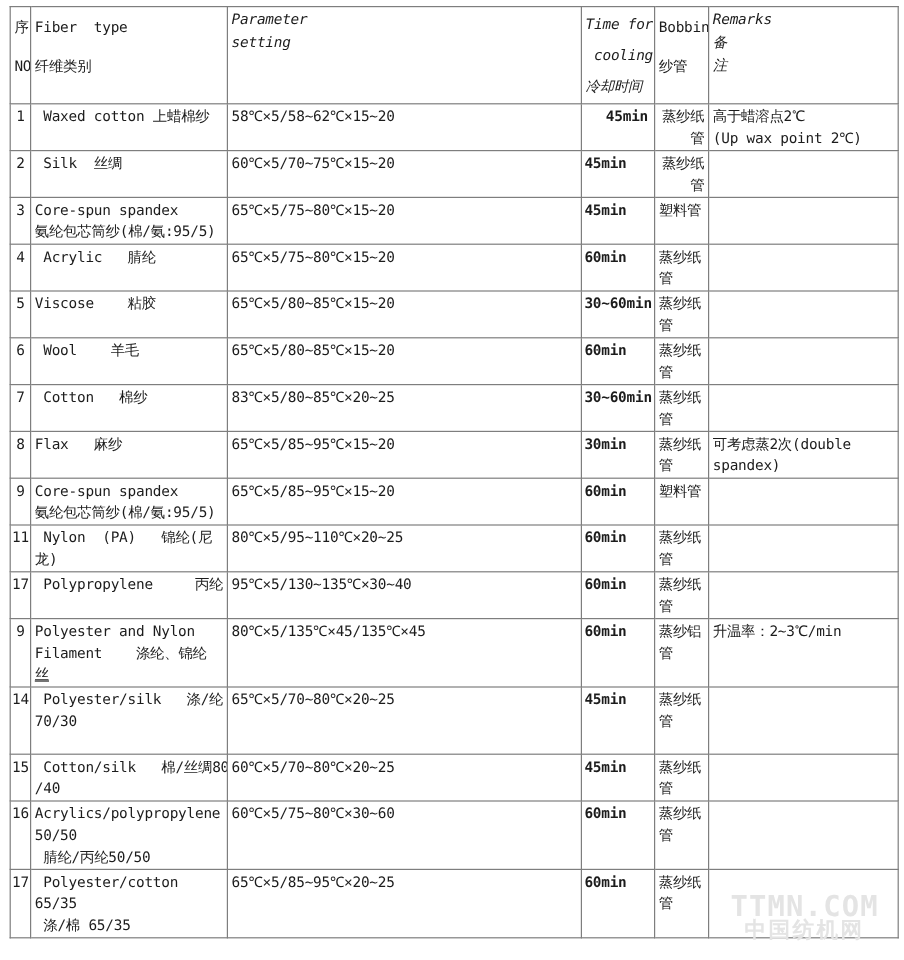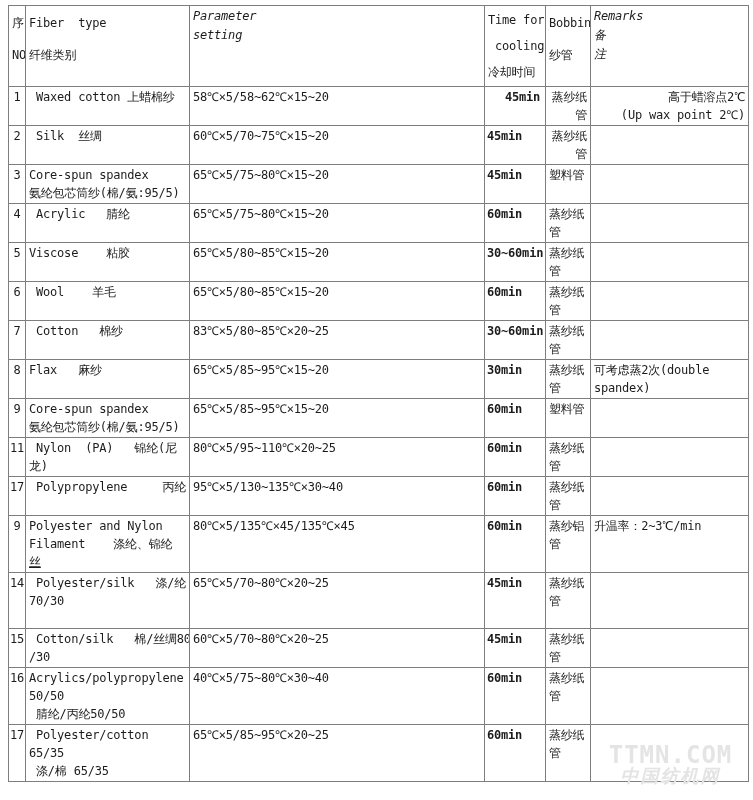--- a/index.html
+++ b/index.html
@@ -34,42 +34,42 @@
     white-space:pre;
     overflow:hidden;
   }
   thead tr{height:79px;}
   tbody tr{height:38px;}
   tbody tr:nth-child(13),
   tbody tr:nth-child(16),
   tbody tr:nth-child(17){height:56px;}
   
   th.lh32{line-height:32px;}
-  th.lh26{line-height:26px;}
+  th.lh26{line-height:26px;font-style:italic;}
   th.lh19{line-height:19px;font-style:italic;}
   
   td.col-no{text-align:center;padding:1px 0;}
   td.col-time{padding-left:2px;font-weight:bold;}
   
   tbody tr:nth-child(1) td.col-time{text-align:right;padding-right:5px;}
   tbody tr:nth-child(1) td.col-bobbin,
   tbody tr:nth-child(2) td.col-bobbin{text-align:right;}
-  tbody tr:nth-child(1) td.col-remarks{text-align:right;}
+  tbody tr:nth-child(1) td.col-remarks{text-align:left;}
   .u{text-decoration:underline;}
   
   #watermark{
     position:absolute;
     left:588px;top:744px;width:165px;
     text-align:center;
     color:#e4e4e4;
     font-weight:bold;
     pointer-events:none;
   }
   #watermark .wm1{font-size:24px;line-height:22px;letter-spacing:1px;}
-  #watermark .wm2{font-size:18px;line-height:20px;letter-spacing:2px;font-style:italic;}
+  #watermark .wm2{font-size:18px;line-height:20px;letter-spacing:2px;}
 </style>
 </head>
 <body>
 
 <table id="steam-table">
   <colgroup>
     <col class="c-no">
       <col class="c-fiber">
       <col class="c-param">
     <col class="c-time">
@@ -214,33 +214,33 @@
 <span>70/30</span></td>
         <td class="col-param"><span>65℃×5/70~80℃×20~25</span></td>
         <td class="col-time"><span>45min</span></td>
         <td class="col-bobbin"><span>蒸纱纸</span>
 <span>管</span></td>
         <td class="col-remarks"><span></span></td>
       </tr>
       <tr>
         <td class="col-no"><span>15</span></td>
         <td class="col-fiber"><span> Cotton/silk   棉/丝绸80</span>
-<span>/30</span></td>
+<span>/40</span></td>
         <td class="col-param"><span>60℃×5/70~80℃×20~25</span></td>
         <td class="col-time"><span>45min</span></td>
         <td class="col-bobbin"><span>蒸纱纸</span>
 <span>管</span></td>
         <td class="col-remarks"><span></span></td>
       </tr>
       <tr>
         <td class="col-no"><span>16</span></td>
         <td class="col-fiber"><span>Acrylics/polypropylene</span>
 <span>50/50</span>
 <span> 腈纶/丙纶50/50</span></td>
-        <td class="col-param"><span>40℃×5/75~80℃×30~40</span></td>
+        <td class="col-param"><span>60℃×5/75~80℃×30~60</span></td>
         <td class="col-time"><span>60min</span></td>
         <td class="col-bobbin"><span>蒸纱纸</span>
 <span>管</span></td>
         <td class="col-remarks"><span></span></td>
       </tr>
       <tr>
         <td class="col-no"><span>17</span></td>
         <td class="col-fiber"><span> Polyester/cotton</span>
 <span>65/35</span>
 <span> 涤/棉 65/35</span></td>

